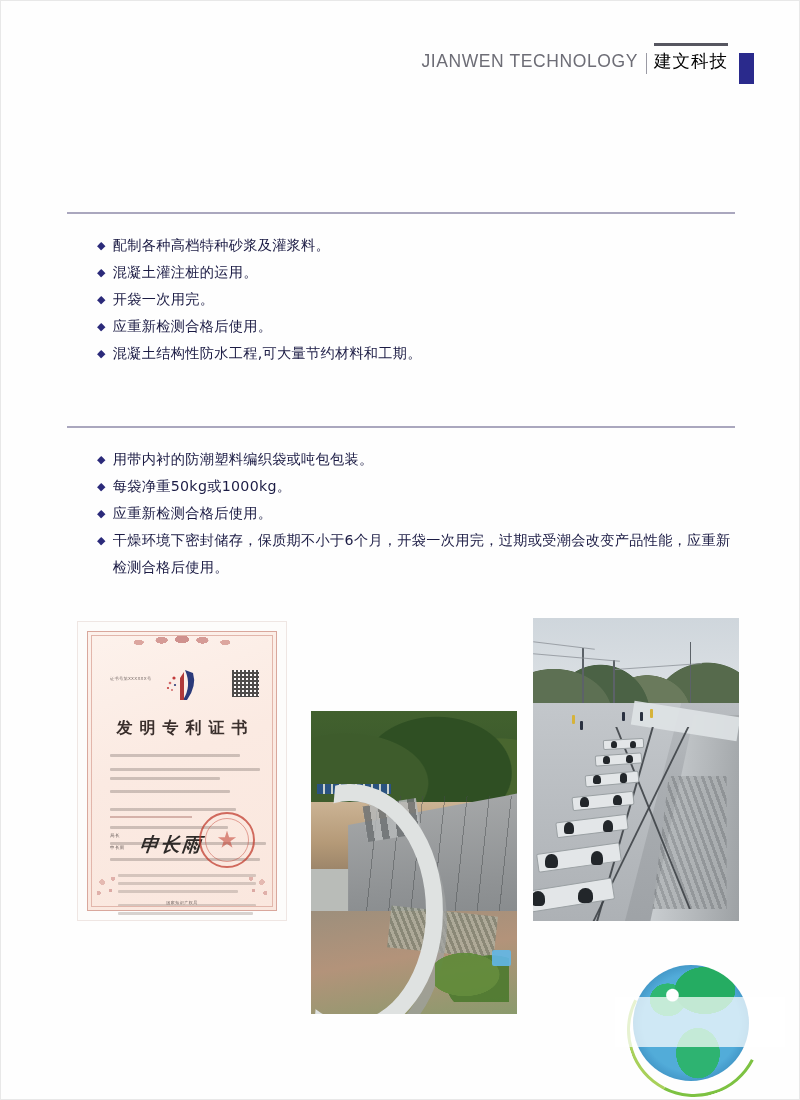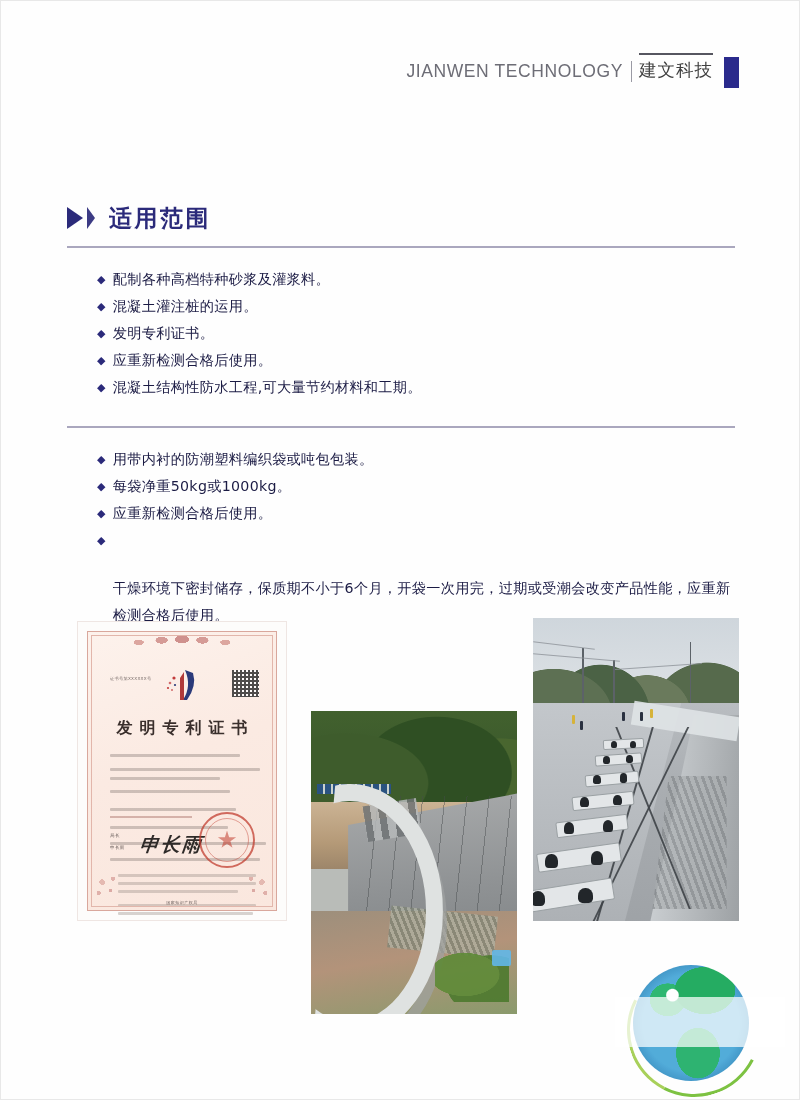--- a/index.html
+++ b/index.html
@@ -12,41 +12,41 @@
   }
   .page{
     position:absolute;inset:0;
     background:#fefefe;
     border:1px solid #e8e8e8;
     box-sizing:border-box;
   }
 
   
   .header{
-    position:absolute; top:52px; left:0; right:60px;
-    display:flex;justify-content:flex-end;align-items:center;
+    position:absolute; top:52px; left:0; right:45px;
+    display:flex;justify-content:flex-end;align-items:flex-start;
     height:40px;
   }
   .brand-en{
     font-size:17.5px;letter-spacing:.6px;color:#6d6d76;
     font-family:"Liberation Sans",sans-serif;
     white-space:nowrap;line-height:1;
     padding-bottom:3px;
   }
   .brand-sep{
     width:1px;height:21px;background:#9a9aa4;
     margin:0 7px 3px 8px;
   }
   .brand-cn-wrap{position:relative;padding-bottom:3px;}
   .brand-topline{
     position:absolute;top:-10px;left:0;right:0;height:2.5px;background:#565660;
   }
   .brand-cn{
-    font-size:17.5px;color:#404040;letter-spacing:1px;line-height:1;
-    font-family:Liberation Mono, monospace;white-space:nowrap;
+    font-size:17.5px;color:#000000;letter-spacing:1px;line-height:1;
+    font-family:Liberation Sans, sans-serif;white-space:nowrap;
   }
   .brand-block{
     width:15px;height:31px;background:#2a2a8c;margin-left:11px;margin-bottom:1px;
   }
 
   
   .section{position:absolute;left:66px;width:668px;}
   .sec-head{display:flex;align-items:center;height:34px;}
   .tri{
     width:0;height:0;
@@ -77,21 +77,21 @@
     font-size:14.2px;color:#1b1b44;
     font-family:"DejaVu Sans",sans-serif;
     line-height:27px;letter-spacing:.3px;
     margin-left:30px;
   }
   .dia{
     color:#2b2a7a;font-size:11px;line-height:27px;
     margin-right:7px;flex:none;
   }
   .btxt{flex:1;}
-  .btxt.wrap{max-width:632px;margin-top:48px;}
+  .btxt.wrap{max-width:632px;}
 
   
   .gallery{position:absolute;left:8px;top:0;width:100%;height:100%;}
 
   
   .cert{
     position:absolute;left:68px;top:620px;width:210px;height:300px;
     background:#fdfcfb;border:1px solid #efe6e3;box-sizing:border-box;
     overflow:hidden;
   }
@@ -360,38 +360,33 @@
     <div class="brand-en">JIANWEN TECHNOLOGY</div>
     <div class="brand-sep"></div>
     <div class="brand-cn-wrap">
       <div class="brand-topline"></div>
       <div class="brand-cn">建文科技</div>
     </div>
     <div class="brand-block"></div>
   </div>
 
   <div class="section" style="top:200px">
-    <div class="sec-head">
-      <span class="tri"></span>
-      <span class="tri-thin"></span>
-      <span class="sec-title">适用范围</span>
-    </div>
     <div class="sec-rule"></div>
     <ul class="blist" style="margin-top:18px">
       <li>
         <span class="dia">◆</span>
         <span class="btxt">配制各种高档特种砂浆及灌浆料。</span>
       </li>
       <li>
         <span class="dia">◆</span>
         <span class="btxt">混凝土灌注桩的运用。</span>
       </li>
       <li>
         <span class="dia">◆</span>
-        <span class="btxt">发明专利证书。</span>
+        <span class="btxt">开袋一次用完。</span>
       </li>
       <li>
         <span class="dia">◆</span>
         <span class="btxt">应重新检测合格后使用。</span>
       </li>
       <li>
         <span class="dia">◆</span>
         <span class="btxt">混凝土结构性防水工程,可大量节约材料和工期。</span>
       </li>
     </ul>

